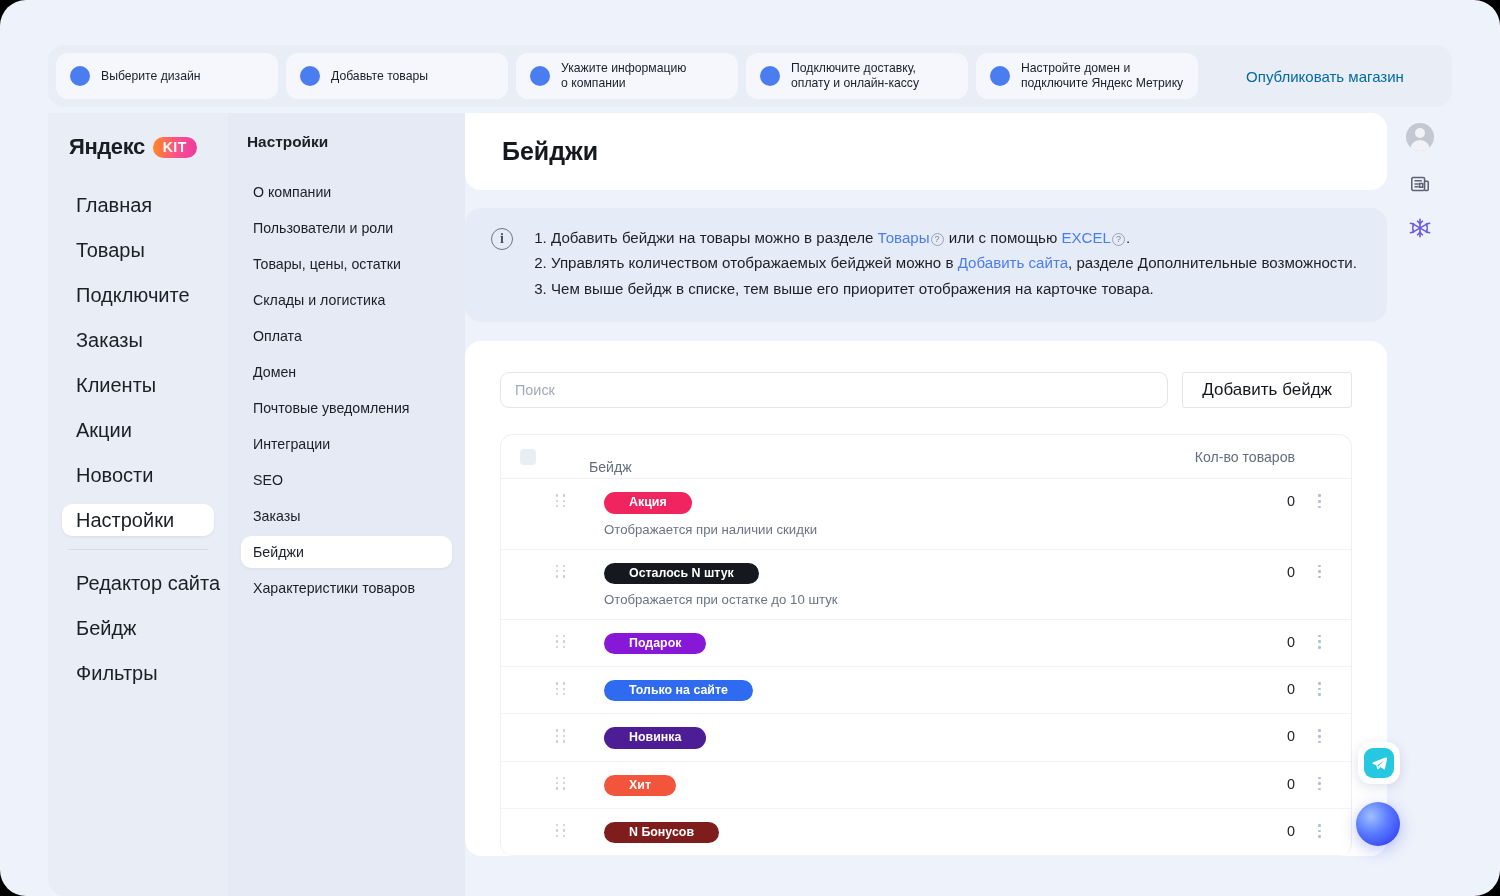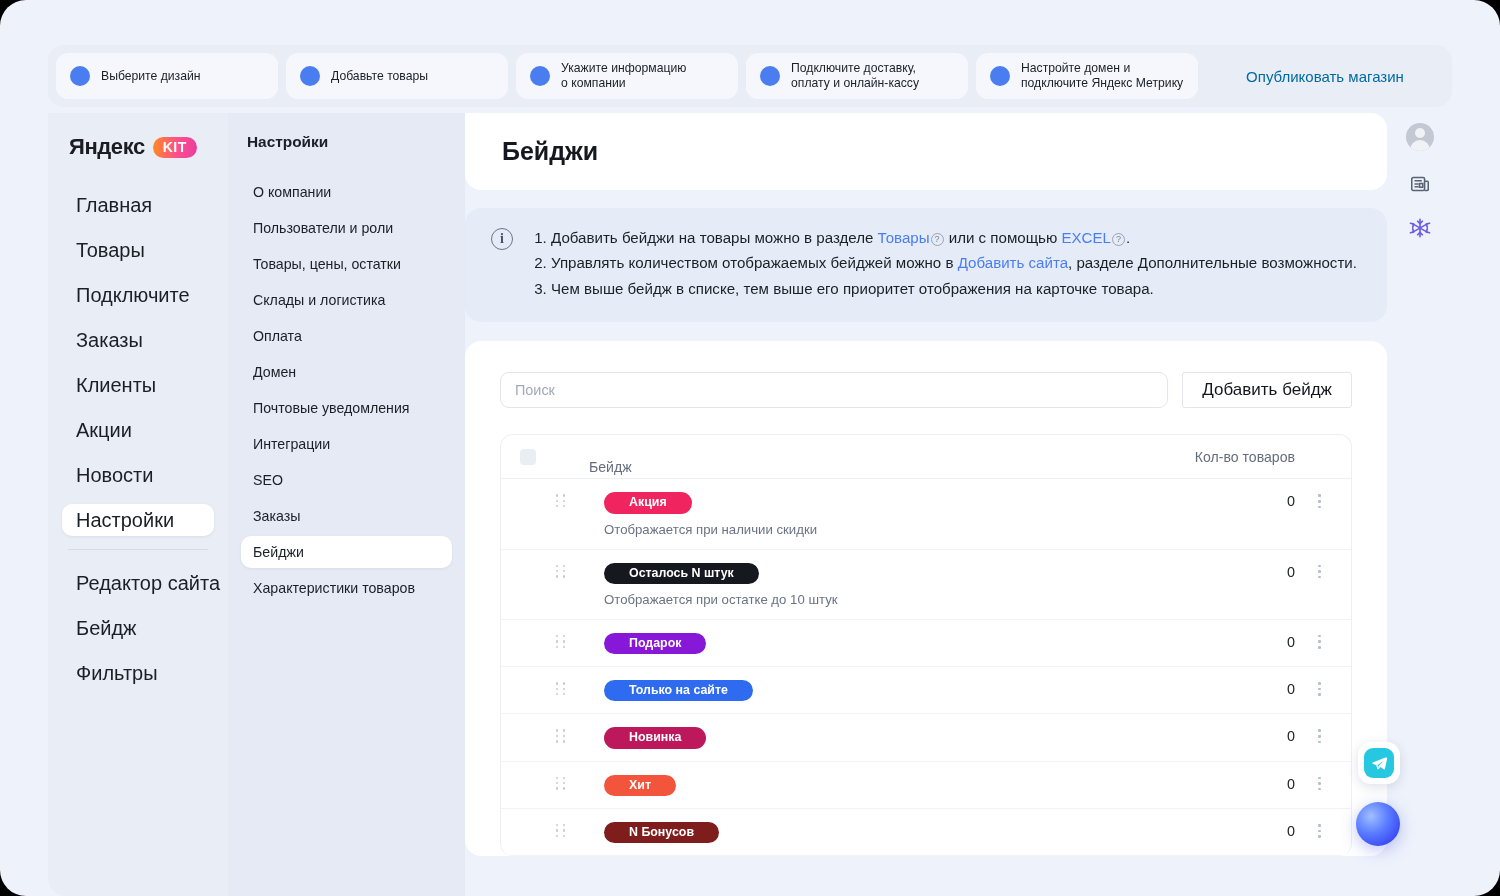--- a/index.html
+++ b/index.html
@@ -464,21 +464,21 @@
               </div>
               <div class="row">
                 <span class="row-grip">
                   <i></i>
                   <i></i>
                   <i></i>
                   <i></i>
                   <i></i>
                   <i></i>
                 </span>
-                <div class="row-main"><span class="badge" style="background: #be185d;">Новинка</span></div>
+                <div class="row-main"><span class="badge" style="background: #4c1d95;">Новинка</span></div>
                 <span class="row-count">0</span>
                 <span class="row-menu">
                   <span class="kebab">
                     <i></i>
                     <i></i>
                     <i></i>
                   </span>
                 </span>
               </div>
               <div class="row">

